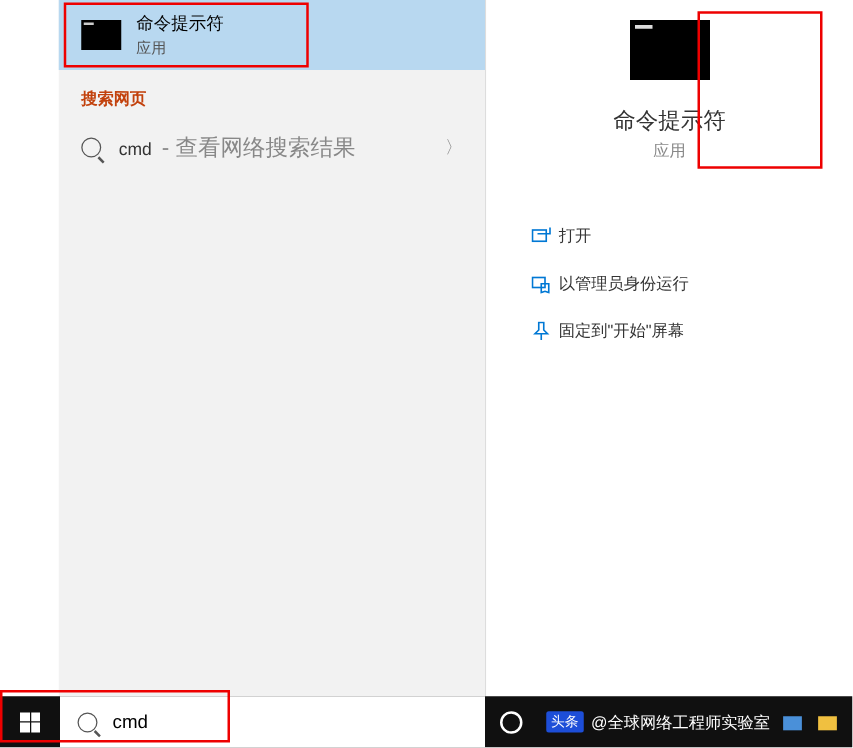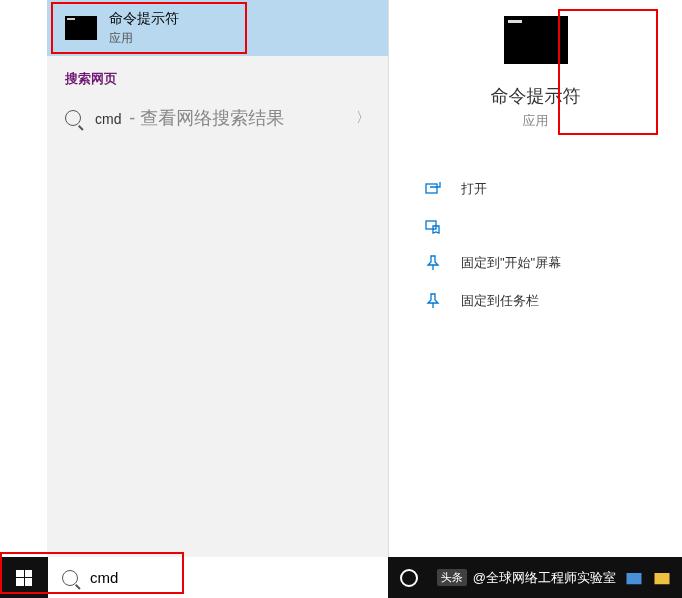--- a/index.html
+++ b/index.html
@@ -5,49 +5,49 @@
     * { margin: 0; padding: 0; box-sizing: border-box; font-family: "Microsoft YaHei", "Segoe UI", sans-serif; }
     body { width: 682px; height: 598px; background: #fff; position: relative; overflow: hidden; }
     
     .search-panel { position: absolute; left: 47px; top: 0; width: 342px; height: 557px; background: #f2f2f2; border-right: 1px solid #ddd; }
     .best-match { background: #b8d8f0; padding: 10px 18px; display: flex; align-items: center; gap: 12px; height: 56px; }
     .app-icon { width: 32px; height: 24px; background: #000; position: relative; }
     .app-icon::before { content: ''; position: absolute; top: 2px; left: 2px; width: 8px; height: 2px; background: #ccc; }
     .best-match-text .title { font-size: 14px; color: #000; }
     .best-match-text .subtitle { font-size: 12px; color: #555; margin-top: 2px; }
     
-    .section-header { padding: 14px 18px 8px; font-size: 13px; font-weight: bold; color: #701a75; }
+    .section-header { padding: 14px 18px 8px; font-size: 13px; font-weight: bold; color: #c2410c; }
     .web-result { display: flex; align-items: center; padding: 10px 18px; gap: 14px; cursor: pointer; }
     .search-glyph { width: 16px; height: 16px; border: 1.5px solid #555; border-radius: 50%; position: relative; }
     .search-glyph::after { content: ''; position: absolute; width: 6px; height: 1.5px; background: #555; bottom: -3px; right: -4px; transform: rotate(45deg); }
     .web-result-text { flex: 1; font-size: 14px; color: #333; }
     .web-result-hint { color: #888; font-size: 18px; margin-left: 4px; }
     .chevron { color: #888; font-size: 14px; }
     
     .detail-panel { position: absolute; left: 389px; top: 0; width: 293px; height: 557px; background: #fff; padding-top: 16px; }
     .detail-header { text-align: center; padding: 0 20px 20px; }
     .detail-icon { width: 64px; height: 48px; background: #000; margin: 0 auto 20px; position: relative; }
     .detail-icon::before { content: ''; position: absolute; top: 4px; left: 4px; width: 14px; height: 3px; background: #ddd; }
     .detail-title { font-size: 18px; color: #333; margin-bottom: 4px; }
     .detail-subtitle { font-size: 13px; color: #888; }
     
     .actions { padding: 20px 0 0; }
-    .action-item { display: flex; align-items: center; gap: 20px; padding: 10px 36px; font-size: 13px; color: #333; cursor: pointer; }
+    .action-item { display: flex; align-items: center; gap: 6px; padding: 10px 36px; font-size: 13px; color: #333; cursor: pointer; }
     .action-icon { width: 16px; height: 16px; display: flex; align-items: center; justify-content: center; color: #0078d4; }
     
     .taskbar { position: absolute; bottom: 0; left: 0; width: 682px; height: 41px; background: #101010; display: flex; align-items: center; }
     .start-btn { width: 48px; height: 41px; display: flex; align-items: center; justify-content: center; cursor: pointer; }
     .win-logo { width: 16px; height: 16px; display: grid; grid-template: 1fr 1fr / 1fr 1fr; gap: 1px; }
     .win-logo span { background: #fff; }
     .search-box { width: 340px; height: 41px; background: #fff; display: flex; align-items: center; padding: 0 14px; gap: 12px; }
     .search-box input { border: none; outline: none; font-size: 15px; flex: 1; }
     .taskbar-right { margin-left: auto; display: flex; align-items: center; gap: 8px; padding-right: 10px; }
     .cortana { width: 18px; height: 18px; border: 2px solid #fff; border-radius: 50%; margin-left: 12px; }
     .toutiao { display: flex; align-items: center; gap: 6px; color: #fff; font-size: 13px; }
-    .toutiao-badge { background: #404040; color: #fff; font-size: 11px; padding: 1px 4px; border-radius: 2px; }
+    .toutiao-badge { background: #1d4ed8; color: #fff; font-size: 11px; padding: 1px 4px; border-radius: 2px; }
     .tray-icon { width: 20px; height: 20px; }
     
     .annotation { position: absolute; border: 2px solid #e00; pointer-events: none; }
     .anno1 { left: 51px; top: 2px; width: 196px; height: 52px; }
     .anno2 { left: 558px; top: 9px; width: 100px; height: 126px; }
     .anno3 { left: 0; top: 552px; width: 184px; height: 42px; }
   </style>
 </head>
 <body>
 
@@ -86,36 +86,29 @@
         </div>
       <span>打开</span>
     </div>
     <div class="action-item">
       <div class="action-icon">
           <svg width="16" height="16" viewBox="0 0 16 16">
             <rect x="1" y="3" width="10" height="8" fill="none" stroke="#0078d4" stroke-width="1.3"></rect>
             <path d="M8 8 L8 15 L11 14 L14 15 L14 8 Z" fill="none" stroke="#0078d4" stroke-width="1.3"></path>
           </svg>
         </div>
+      <span>以管理员身份运行</span>
     </div>
     <div class="action-item">
       <div class="action-icon">
           <svg width="16" height="16" viewBox="0 0 16 16">
             <path d="M6 1 L10 1 L10 7 L13 10 L3 10 L6 7 Z M8 10 L8 15" fill="none" stroke="#0078d4" stroke-width="1.3"></path>
           </svg>
         </div>
       <span>固定到"开始"屏幕</span>
-    </div>
-    <div class="action-item">
-      <div class="action-icon">
-          <svg width="16" height="16" viewBox="0 0 16 16">
-            <path d="M6 1 L10 1 L10 7 L13 10 L3 10 L6 7 Z M8 10 L8 15" fill="none" stroke="#0078d4" stroke-width="1.3"></path>
-          </svg>
-        </div>
-      <span>固定到任务栏</span>
     </div>
   </div>
 </div>
 
 <div class="taskbar">
   <div class="start-btn">
     <div class="win-logo">
         <span></span>
         <span></span>
         <span></span>

